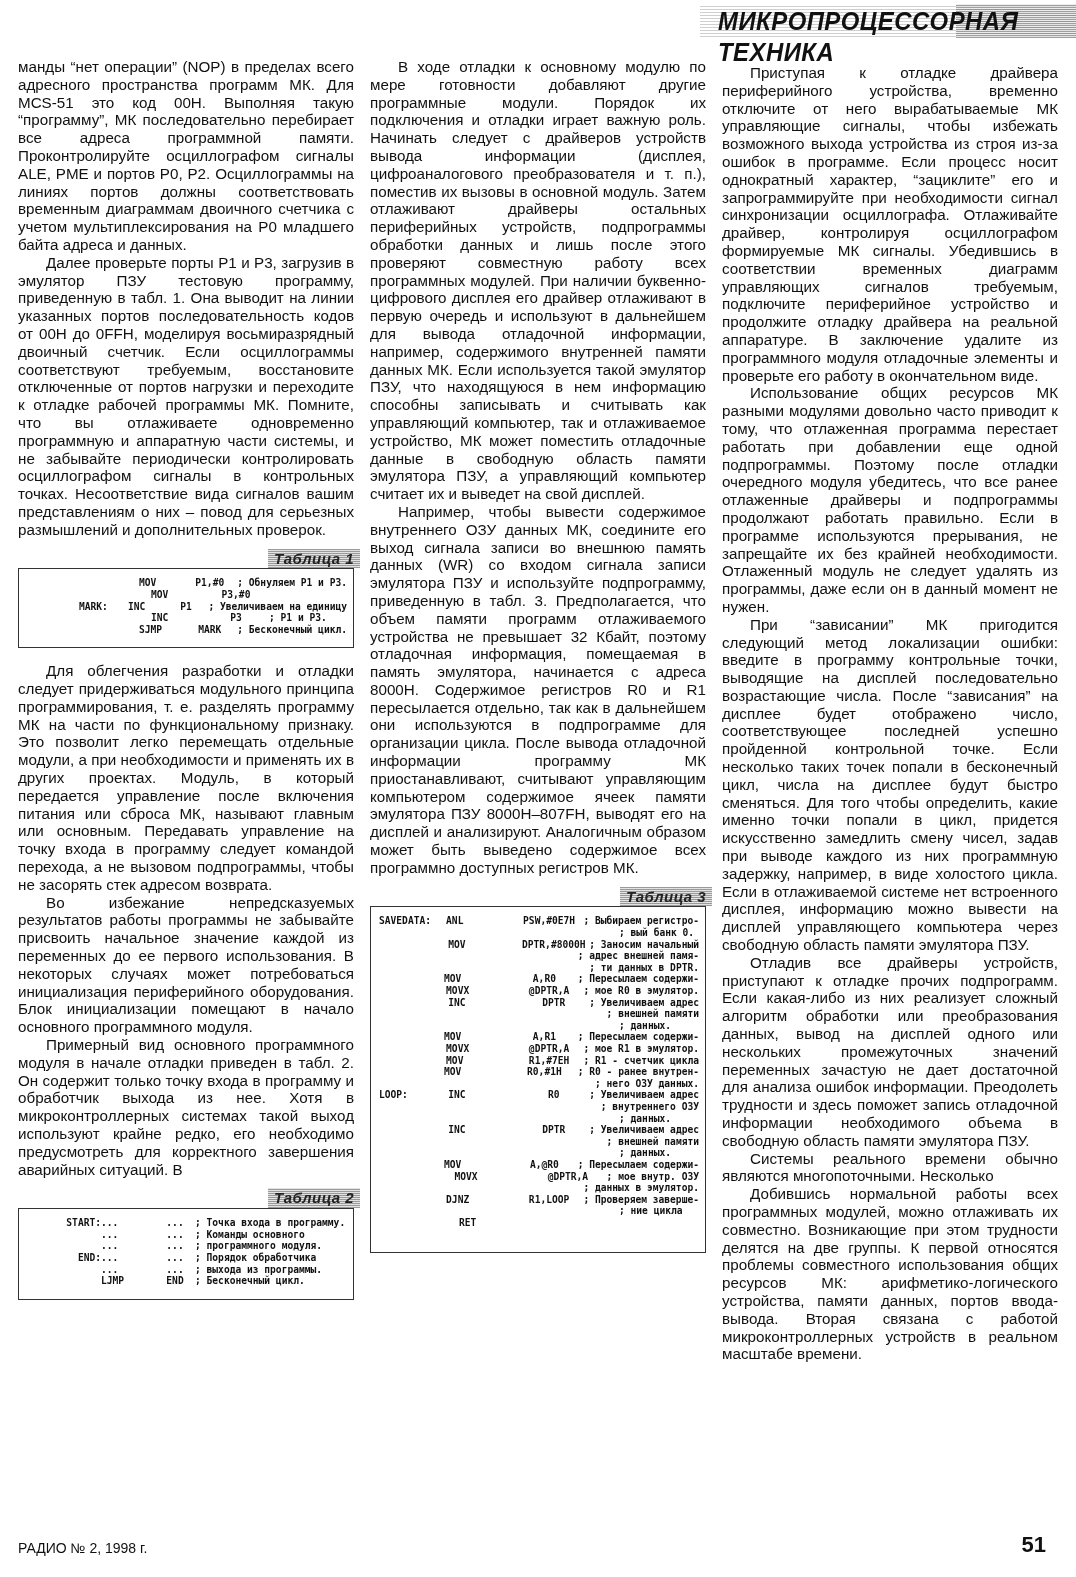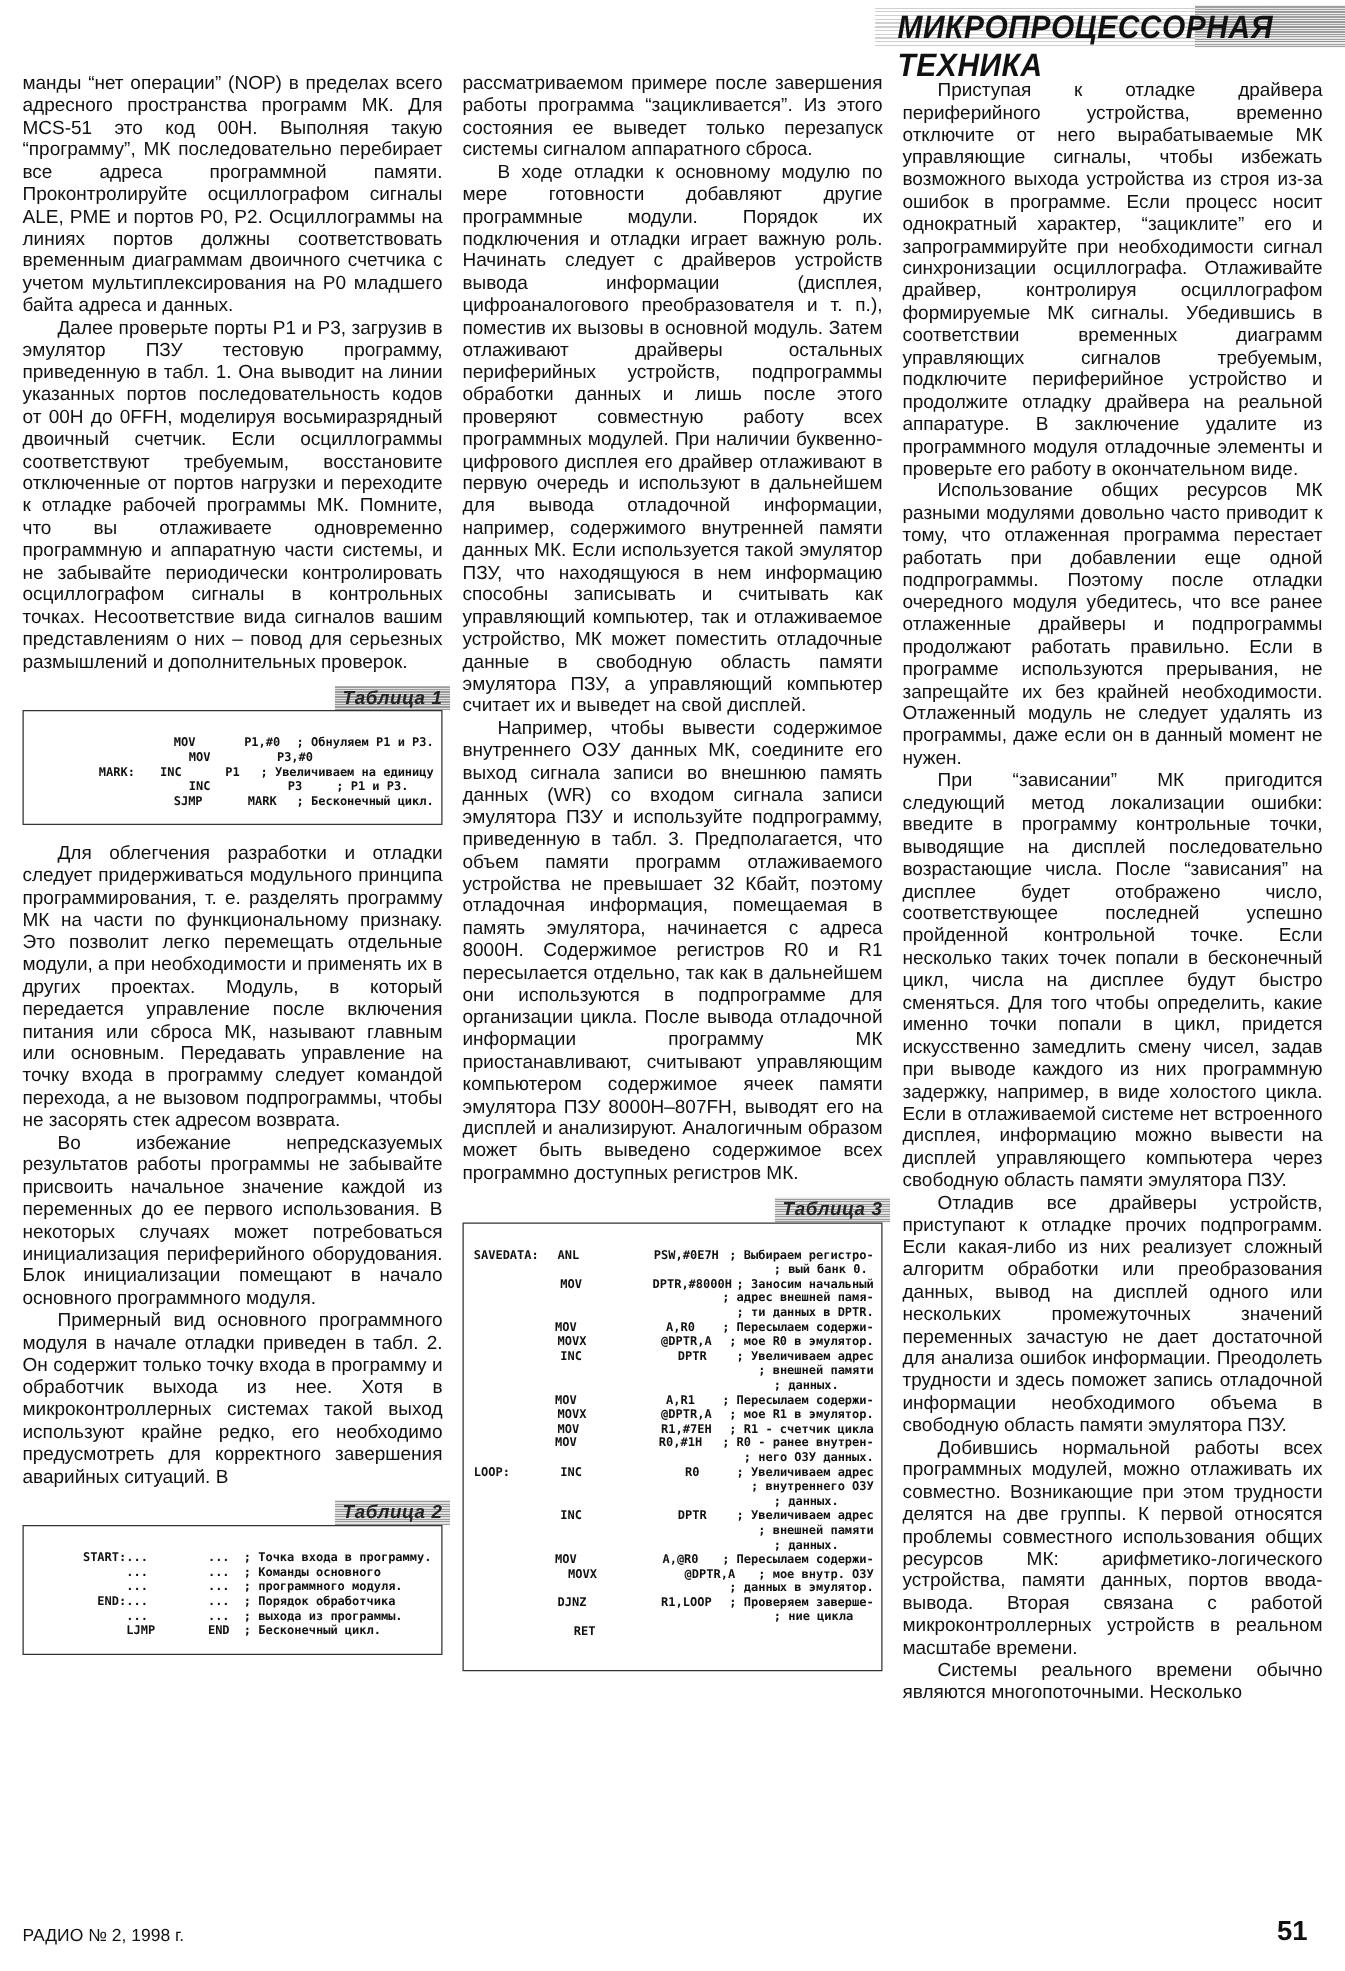--- a/index.html
+++ b/index.html
@@ -14,21 +14,21 @@
 
   .col { position: absolute; top: 58px; width: 336px; font-size: 15.2px; line-height: 17.8px; text-align: justify; }
   .col p { margin: 0; text-indent: 28px; }
   .col p.noindent { text-indent: 0; }
   .c1 { left: 18px; }
   .c2 { left: 370px; top: 58px; }
   .c3 { left: 722px; top: 64px; }
 
   .tbl-label { display: block; width: max-content; margin-left: auto; margin-right: -6px; padding: 1px 6px; font-weight: bold; font-style: italic; font-size: 15px; color: #222;
     background: repeating-linear-gradient(0deg, #9a9a9a 0 1px, #e2e2e2 1px 2px); letter-spacing: 0.5px; }
-  .code-box { border: 1px solid #333; font-family: "DejaVu Sans Mono", monospace; font-size: 9.6px; font-weight: bold; line-height: 11.6px; padding: 20px 6px 12px 8px; margin: 0 0 12px 0; text-align: left; }
+  .code-box { border: 1px solid #333; font-family: "DejaVu Sans Mono", monospace; font-size: 9.6px; font-weight: bold; line-height: 11.6px; padding: 8px 6px 12px 8px; margin: 0 0 12px 0; text-align: left; }
   .code-row { display: flex; white-space: pre; }
   .code-row span { display: inline-block; }
   .cl { width: 72px; } .ci { width: 52px; } .co { width: 66px; text-align: center; }
   .t3 .cl { width: 80px; } .t3 .ci { width: 58px; } .t3 .co { width: 82px; margin-left: 20px; }
   .t2 .cl { width: 74px; text-align: right; } .t2 .ci { width: 54px; } .t2 .co { width: 40px; }
   .tbl-wrap { margin: 10px 0 14px 0; }
 
   .footer-left { position: absolute; left: 18px; top: 1540px; font-size: 14px; }
   .footer-page { position: absolute; right: 30px; top: 1532px; font-size: 22px; font-weight: bold; }
 </style>
@@ -61,21 +61,20 @@
         <div class="code-row"><span class="cl"></span><span class="ci">...</span><span class="co">...</span><span class="cc">; Команды основного</span></div>
         <div class="code-row"><span class="cl"></span><span class="ci">...</span><span class="co">...</span><span class="cc">; программного модуля.</span></div>
         <div class="code-row"><span class="cl">END:</span><span class="ci">...</span><span class="co">...</span><span class="cc">; Порядок обработчика</span></div>
         <div class="code-row"><span class="cl"></span><span class="ci">...</span><span class="co">...</span><span class="cc">; выхода из программы.</span></div>
         <div class="code-row"><span class="cl"></span><span class="ci">LJMP</span><span class="co">END</span><span class="cc">; Бесконечный цикл.</span></div>
       </div>
   </div>
 </div>
 
 <div class="col c2">
-  <p class="noindent">рассматриваемом примере после завершения работы программа “зацикливается”. Из этого состояния ее выведет только перезапуск системы сигналом аппаратного сброса.</p>
   <p>В ходе отладки к основному модулю по мере готовности добавляют другие программные модули. Порядок их подключения и отладки играет важную роль. Начинать следует с драйверов устройств вывода информации (дисплея, цифроаналогового преобразователя и т. п.), поместив их вызовы в основной модуль. Затем отлаживают драйверы остальных периферийных устройств, подпрограммы обработки данных и лишь после этого проверяют совместную работу всех программных модулей. При наличии буквенно-цифрового дисплея его драйвер отлаживают в первую очередь и используют в дальнейшем для вывода отладочной информации, например, содержимого внутренней памяти данных МК. Если используется такой эмулятор ПЗУ, что находящуюся в нем информацию способны записывать и считывать как управляющий компьютер, так и отлаживаемое устройство, МК может поместить отладочные данные в свободную область памяти эмулятора ПЗУ, а управляющий компьютер считает их и выведет на свой дисплей.</p>
   <p>Например, чтобы вывести содержимое внутреннего ОЗУ данных МК, соедините его выход сигнала записи во внешнюю память данных (WR) со входом сигнала записи эмулятора ПЗУ и используйте подпрограмму, приведенную в табл. 3. Предполагается, что объем памяти программ отлаживаемого устройства не превышает 32 Кбайт, поэтому отладочная информация, помещаемая в память эмулятора, начинается с адреса 8000H. Содержимое регистров R0 и R1 пересылается отдельно, так как в дальнейшем они используются в подпрограмме для организации цикла. После вывода отладочной информации программу МК приостанавливают, считывают управляющим компьютером содержимое ячеек памяти эмулятора ПЗУ 8000H–807FH, выводят его на дисплей и анализируют. Аналогичным образом может быть выведено содержимое всех программно доступных регистров МК.</p>
   <div class="tbl-wrap t3">
     <span class="tbl-label">Таблица 3</span>
     <div class="code-box" style="padding-bottom:24px">
         <div class="code-row"><span class="cl">SAVEDATA:</span><span class="ci">ANL</span><span class="co">PSW,#0E7H</span><span class="cc">; Выбираем регистро-</span></div>
         <div class="code-row"><span class="cl"></span><span class="ci"></span><span class="co"></span><span class="cc">; вый банк 0.</span></div>
         <div class="code-row"><span class="cl"></span><span class="ci">MOV</span><span class="co">DPTR,#8000H</span><span class="cc">; Заносим начальный</span></div>
         <div class="code-row"><span class="cl"></span><span class="ci"></span><span class="co"></span><span class="cc">; адрес внешней памя-</span></div>
         <div class="code-row"><span class="cl"></span><span class="ci"></span><span class="co"></span><span class="cc">; ти данных в DPTR.</span></div>
@@ -103,18 +102,18 @@
         <div class="code-row"><span class="cl"></span><span class="ci">RET</span><span class="co"></span><span class="cc"></span></div>
       </div>
   </div>
 </div>
 
 <div class="col c3">
   <p>Приступая к отладке драйвера периферийного устройства, временно отключите от него вырабатываемые МК управляющие сигналы, чтобы избежать возможного выхода устройства из строя из-за ошибок в программе. Если процесс носит однократный характер, “зациклите” его и запрограммируйте при необходимости сигнал синхронизации осциллографа. Отлаживайте драйвер, контролируя осциллографом формируемые МК сигналы. Убедившись в соответствии временных диаграмм управляющих сигналов требуемым, подключите периферийное устройство и продолжите отладку драйвера на реальной аппаратуре. В заключение удалите из программного модуля отладочные элементы и проверьте его работу в окончательном виде.</p>
   <p>Использование общих ресурсов МК разными модулями довольно часто приводит к тому, что отлаженная программа перестает работать при добавлении еще одной подпрограммы. Поэтому после отладки очередного модуля убедитесь, что все ранее отлаженные драйверы и подпрограммы продолжают работать правильно. Если в программе используются прерывания, не запрещайте их без крайней необходимости. Отлаженный модуль не следует удалять из программы, даже если он в данный момент не нужен.</p>
   <p>При “зависании” МК пригодится следующий метод локализации ошибки: введите в программу контрольные точки, выводящие на дисплей последовательно возрастающие числа. После “зависания” на дисплее будет отображено число, соответствующее последней успешно пройденной контрольной точке. Если несколько таких точек попали в бесконечный цикл, числа на дисплее будут быстро сменяться. Для того чтобы определить, какие именно точки попали в цикл, придется искусственно замедлить смену чисел, задав при выводе каждого из них программную задержку, например, в виде холостого цикла. Если в отлаживаемой системе нет встроенного дисплея, информацию можно вывести на дисплей управляющего компьютера через свободную область памяти эмулятора ПЗУ.</p>
   <p>Отладив все драйверы устройств, приступают к отладке прочих подпрограмм. Если какая-либо из них реализует сложный алгоритм обработки или преобразования данных, вывод на дисплей одного или нескольких промежуточных значений переменных зачастую не дает достаточной для анализа ошибок информации. Преодолеть трудности и здесь поможет запись отладочной информации необходимого объема в свободную область памяти эмулятора ПЗУ.</p>
+  <p>Системы реального времени обычно являются многопоточными. Несколько</p>
   <p>Добившись нормальной работы всех программных модулей, можно отлаживать их совместно. Возникающие при этом трудности делятся на две группы. К первой относятся проблемы совместного использования общих ресурсов МК: арифметико-логического устройства, памяти данных, портов ввода-вывода. Вторая связана с работой микроконтроллерных устройств в реальном масштабе времени.</p>
-  <p>Системы реального времени обычно являются многопоточными. Несколько</p>
 </div>
 
 <div class="footer-left">РАДИО № 2, 1998 г.</div>
 <div class="footer-page">51</div>
 
 </body></html>

